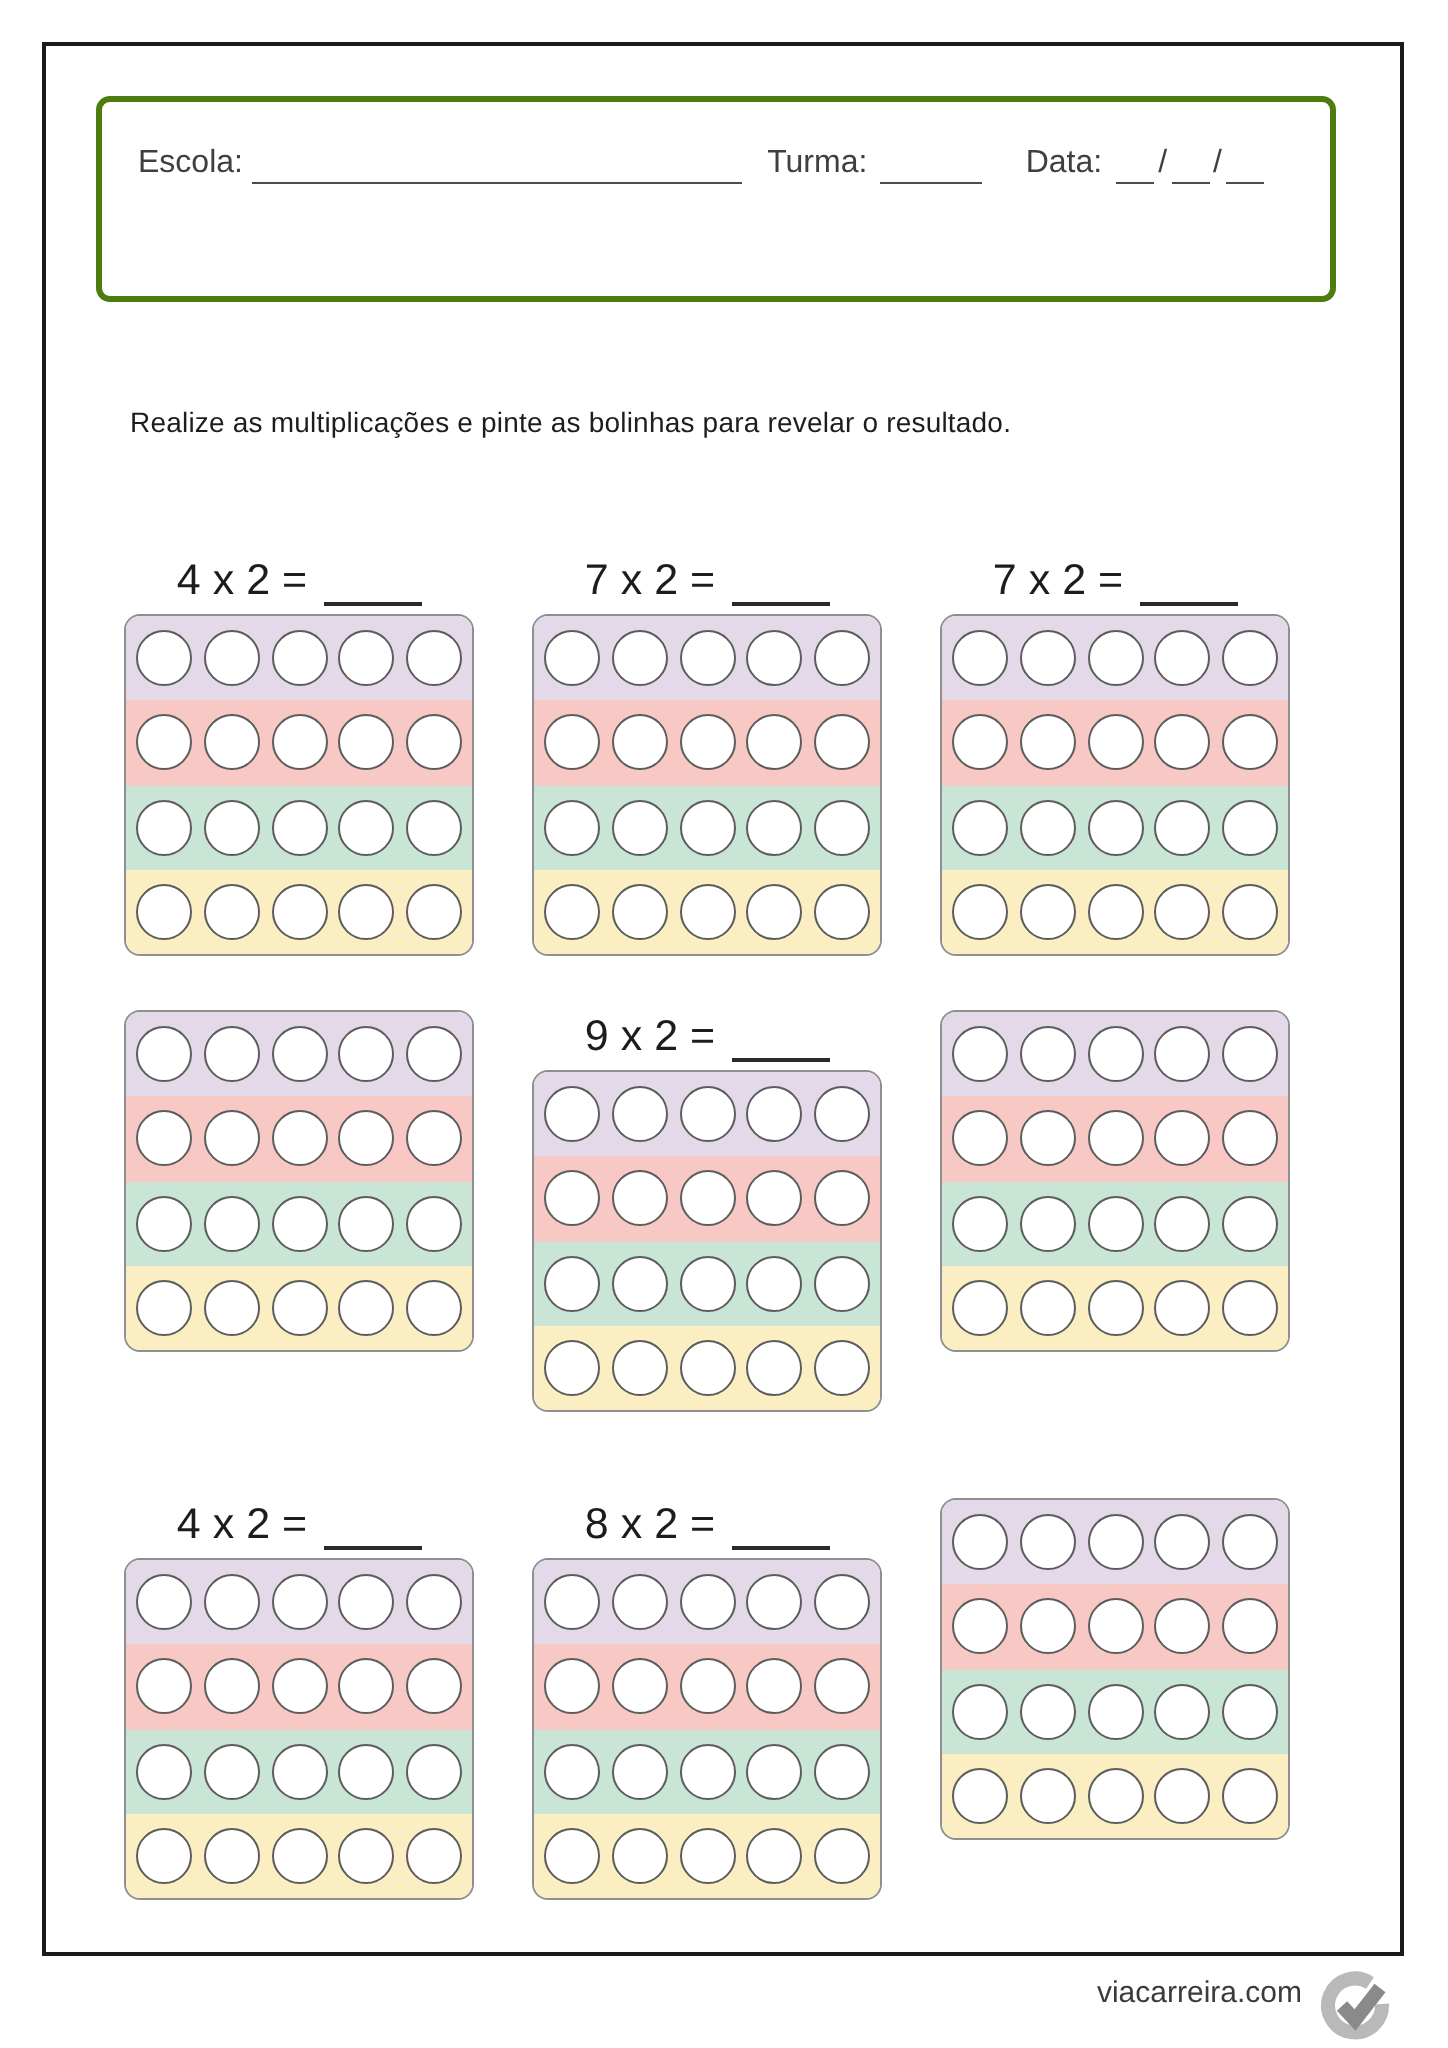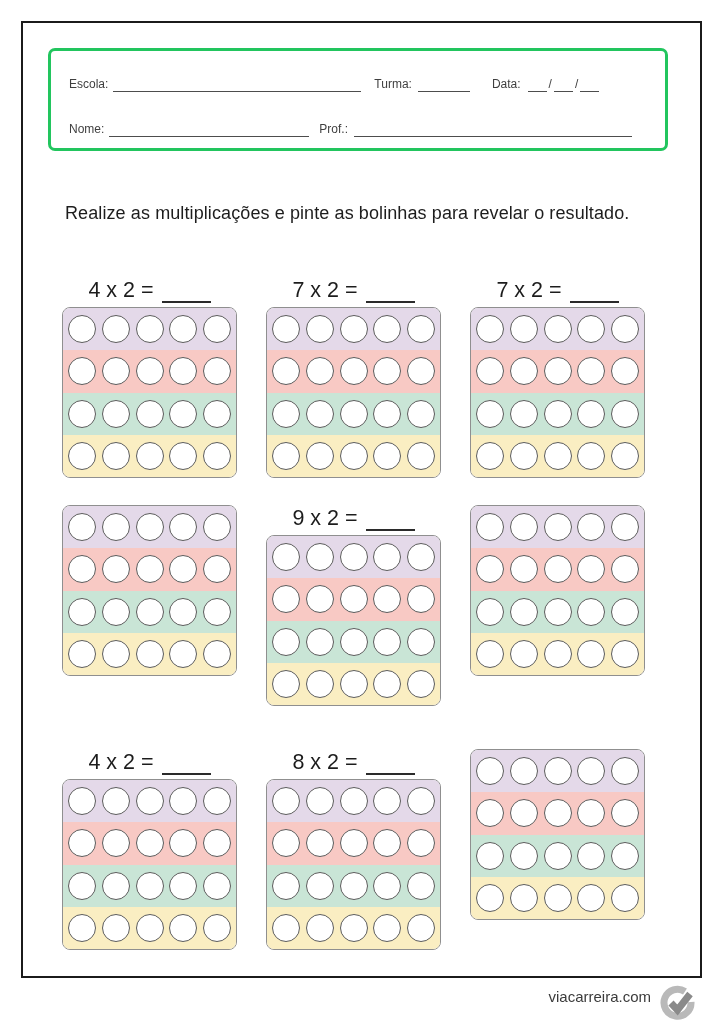--- a/index.html
+++ b/index.html
@@ -14,25 +14,25 @@
   .page-frame {
     position: absolute; left: 21px; top: 21px;
     width: 681px; height: 957px;
     border: 2.5px solid #1b1b1b;
     background: #ffffff;
   }
   
   .header-box {
     position: absolute; left: 48px; top: 48px;
     width: 620px; height: 103px;
-    border: 3px solid #22c55e;
+    border: 3px solid #4d7c0f;
     border-radius: 7px;
     background: #ffffff;
     padding: 15px 33px 0 18px;
-    font-size: 12px;
+    font-size: 16px;
     color: #3f3f3f;
   }
   .header-row {
     display: flex; align-items: flex-end;
     height: 26px;
   }
   .header-row + .header-row { margin-top: 19px; }
   .hline {
     display: inline-block;
     border-bottom: 1.5px solid #4d4d4d;
@@ -42,21 +42,21 @@
   .line-escola { width: 248px; margin-left: 5px; margin-right: 13px; }
   .line-turma  { width: 52px;  margin-left: 6px; margin-right: 22px; }
   .date-group  { display: flex; align-items: flex-end; margin-left: 7px; }
   .line-date   { width: 19px; }
   .date-sep    { padding: 0 2px 1px 2px; }
   .line-nome   { width: 200px; margin-left: 5px; margin-right: 10px; }
   .line-prof   { flex: 1; margin-left: 6px; }
   
   .instruction {
     position: absolute; left: 65px; top: 203px;
-    font-size: 18px; color: #1d1d1d;
+    font-size: 14px; color: #1d1d1d;
     letter-spacing: 0.1px;
   }
   
   .exercises {
     position: absolute; left: 62px; top: 277px;
     width: 583px;
     display: flex; flex-wrap: wrap;
     justify-content: space-between;
     align-content: flex-start;
   }
@@ -113,26 +113,20 @@
     <span class="hline line-turma"></span>
     <span class="lbl">Data:</span>
     <span class="date-group">
       <span class="hline line-date"></span>
       <span class="lbl date-sep">/</span>
       <span class="hline line-date"></span>
       <span class="lbl date-sep">/</span>
       <span class="hline line-date"></span>
     </span>
   </div>
-  <div class="header-row">
-    <span class="lbl">Nome:</span>
-    <span class="hline line-nome"></span>
-    <span class="lbl">Prof.:</span>
-    <span class="hline line-prof"></span>
-  </div>
 </div>
 
 <div class="instruction">Realize as multiplicações e pinte as bolinhas para revelar o resultado.</div>
 
 <div class="exercises">
   <div class="exercise">
     <div class="exercise-label">
       <span>4 x 2 =</span>
       <span class="eq-blank"></span>
     </div>

